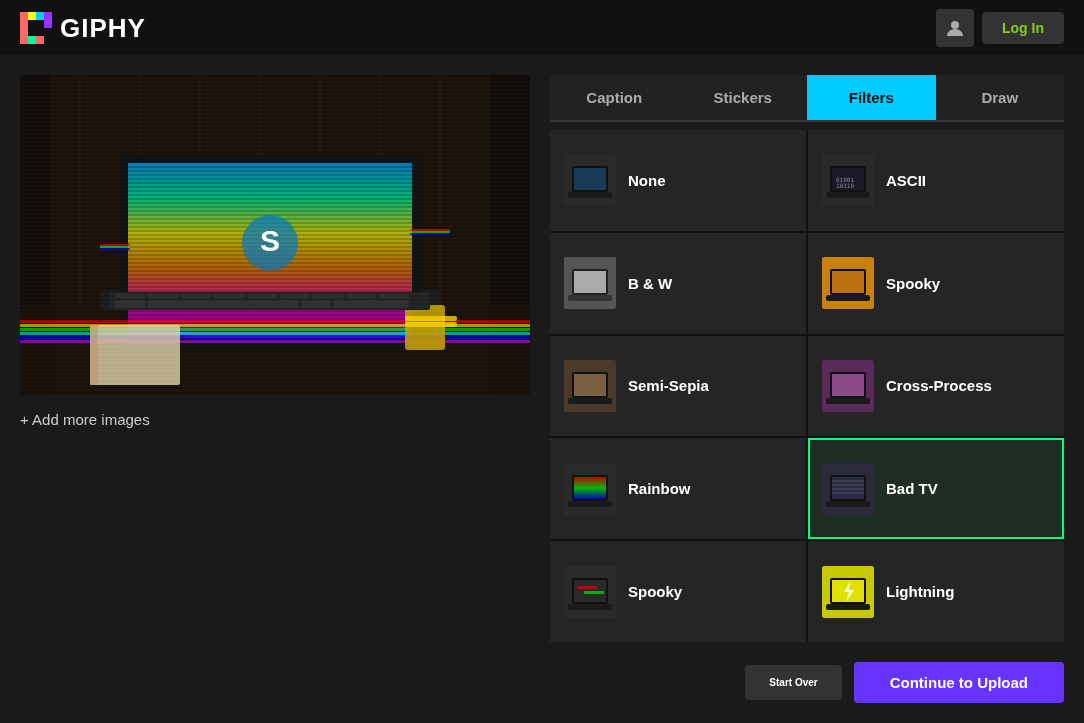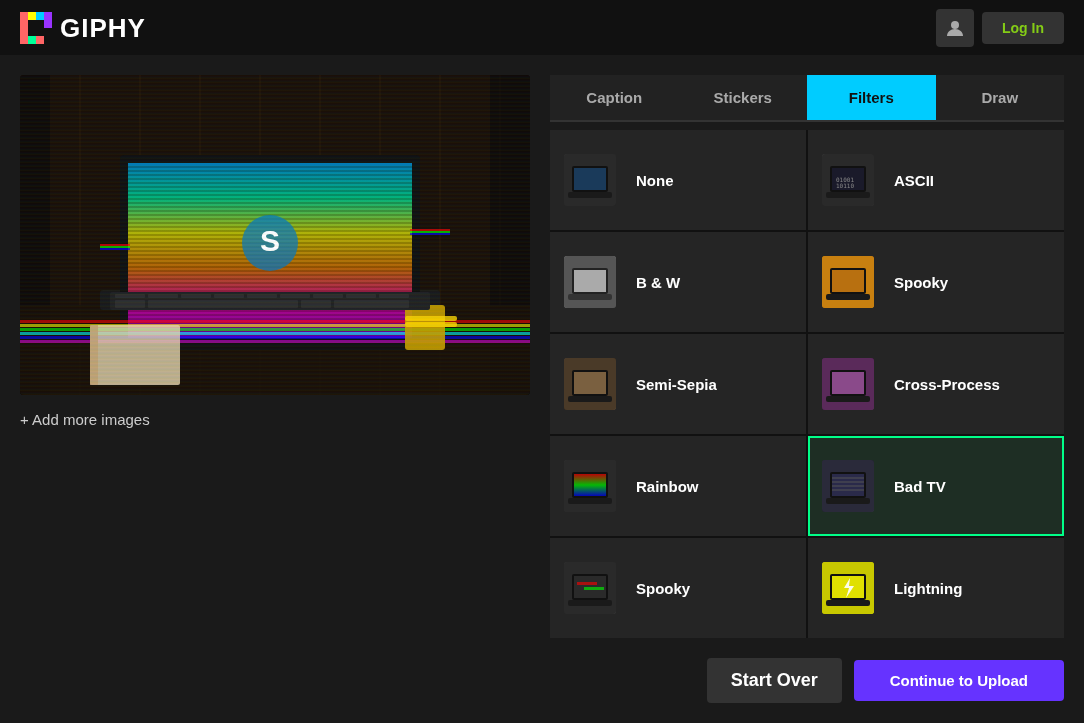--- a/index.html
+++ b/index.html
@@ -159,21 +159,21 @@
     .filter-grid {
       display: grid;
       grid-template-columns: 1fr 1fr;
       gap: 2px;
       background: #111;
       flex: 1;
     }
     .filter-item {
       display: flex;
       align-items: center;
-      gap: 20px;
+      gap: 12px;
       background: #252525;
       padding: 8px 12px;
       cursor: pointer;
       transition: background 0.15s;
       min-height: 66px;
       border: 2px solid transparent;
     }
     .filter-item.selected {
       border-color: #00ff88;
       background: #1e2e24;
@@ -215,21 +215,21 @@
       gap: 12px;
       padding: 20px 0 0 0;
       align-items: center;
     }
     .start-over-btn {
       background: #333;
       border: none;
       border-radius: 4px;
       padding: 12px 24px;
       color: #fff;
-      font-size: 18px;
+      font-size: 10px;
       font-weight: bold;
       cursor: pointer;
     }
     .continue-btn {
       background: #6633ff;
       border: none;
       border-radius: 4px;
       padding: 12px 36px;
       color: #fff;
       font-size: 15px;

